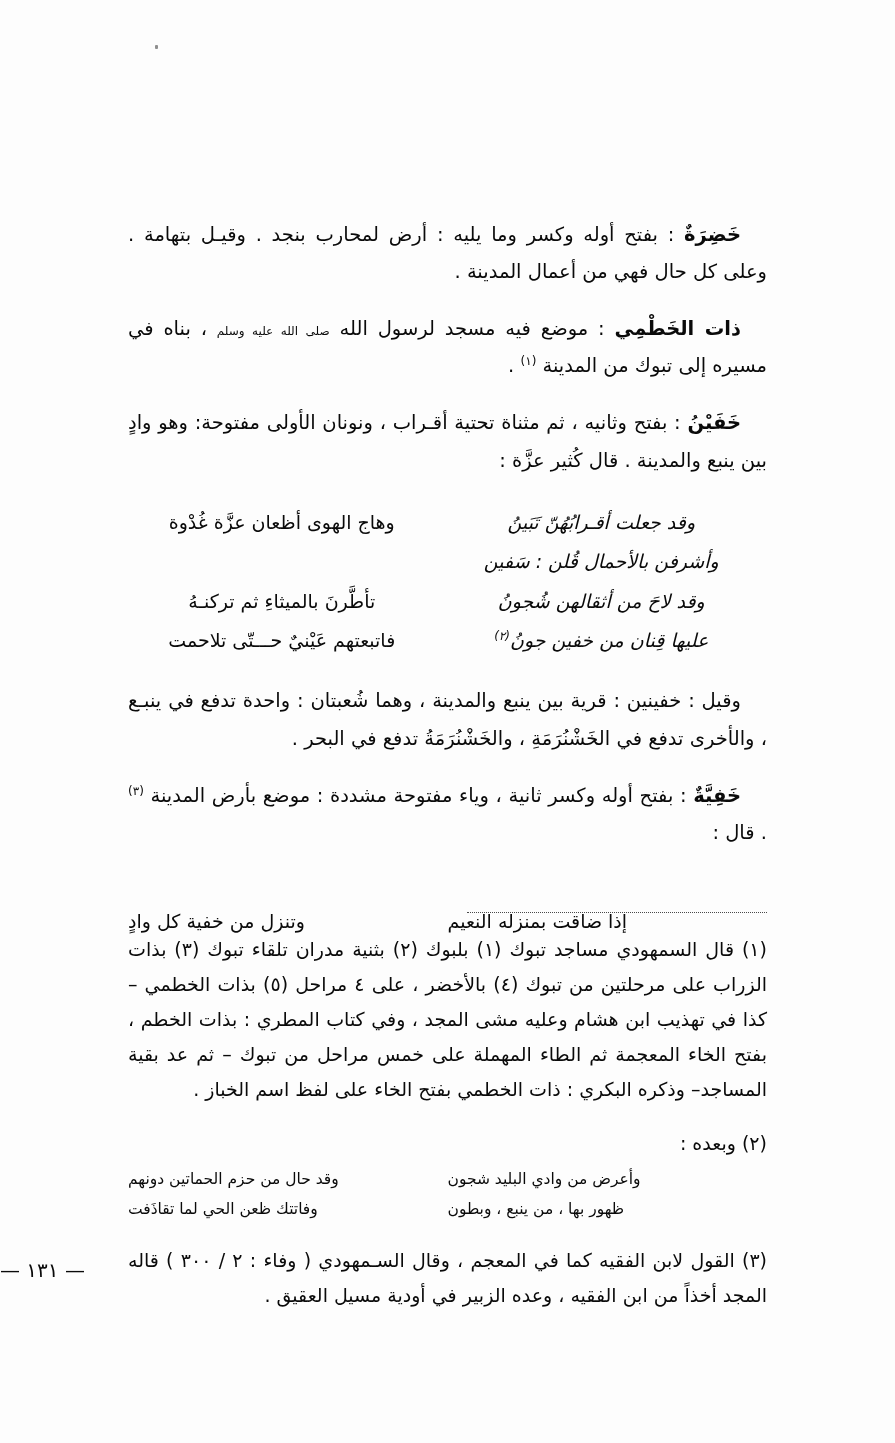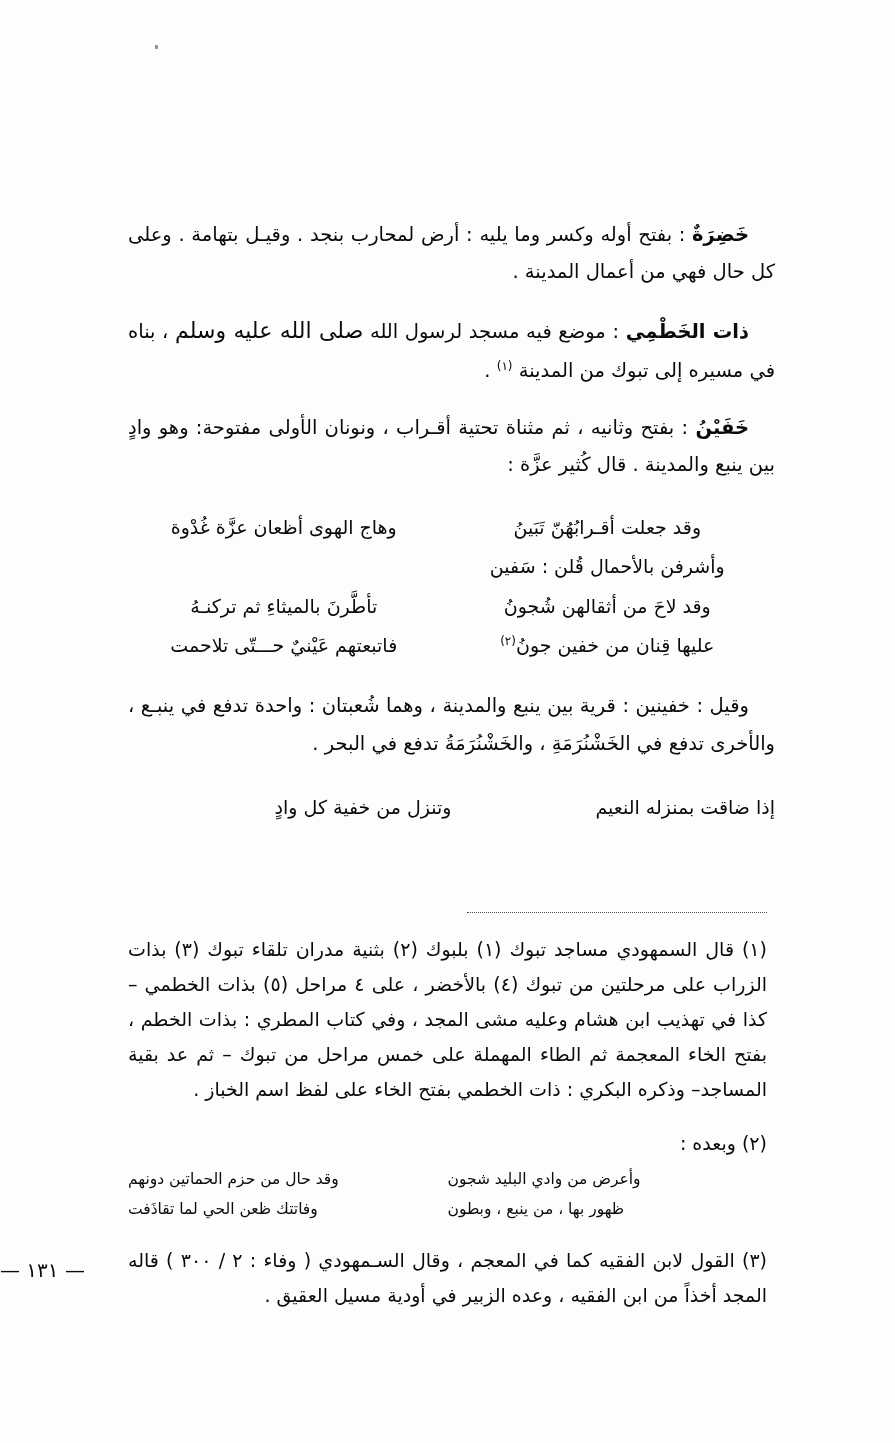--- a/index.html
+++ b/index.html
@@ -30,21 +30,21 @@
     top: 45px;
     width: 3px;
     height: 4px;
     background: #6a6a6a;
     border-radius: 1px;
     opacity: .75;
   }
 
   .content {
     position: absolute;
-    right: 120px;
+    right: 128px;
     left: 128px;
     top: 196px;
     direction: rtl;
     text-align: right;
   }
 
   
   .entry {
     margin-bottom: 19px;
     font-size: 19.5px;
@@ -58,21 +58,21 @@
   }
   .entry.indent {
     text-indent: 26px;
   }
   .fn-ref {
     font-size: 12px;
     vertical-align: super;
     font-weight: normal;
   }
   .salla {
-    font-size: 22px;
+    font-size: 12px;
   }
 
   
   .verses {
     margin: 24px 0 22px 0;
     font-size: 19px;
     line-height: 2.07;
   }
   .verse-row {
     display: flex;
@@ -84,32 +84,34 @@
     white-space: nowrap;
     overflow: visible;
   }
   .hemistich.first {
     text-align: center;
     padding-left: 6px;
   }
   .hemistich.second {
     text-align: center;
     padding-right: 6px;
+    font-style: italic;
   }
 
   .single-verse {
     margin: 26px 0 24px 0;
     font-size: 19px;
     line-height: 2;
     display: flex;
     flex-direction: row;
   }
   .single-verse .hemistich {
     flex: 0 0 50%;
-    text-align: right;
+    text-align: left;
+    margin-top: 24px;
   }
 
   
   .footnotes {
     position: absolute;
     right: 128px;
     left: 128px;
     top: 912px;
     direction: rtl;
     text-align: right;
@@ -195,20 +197,23 @@
       <div class="verse-row">
         <div class="hemistich second"><span>عليها قِنان من خفين جونُ</span><span class="fn-ref">(٢)</span></div>
         <div class="hemistich first">فاتبعتهم عَيْنيٌ حـــتّى تلاحمت</div>
       </div>
     </div>
 
     <p class="entry indent">
       <span>وقيل : خفينين : قرية بين ينبع والمدينة ، وهما شُعبتان : واحدة تدفع في ينبـع ، والأخرى تدفع في الخَشْنُرَمَةِ ، والخَشْنُرَمَةُ تدفع في البحر .</span>
     </p>
 
+    <p class="entry indent">
+      <span class="headword">خَفِيَّةٌ</span><span> : بفتح أوله وكسر ثانية ، وياء مفتوحة مشددة : موضع بأرض المدينة </span><span class="fn-ref">(٣)</span><span> . قال :</span>
+    </p>
 
     <div class="single-verse">
       <div class="hemistich">إذا ضاقت بمنزله النعيم</div>
       <div class="hemistich">وتنزل من خفية كل وادٍ</div>
     </div>
 
   </div>
 
   <div class="footnotes">
     <div class="fn-rule"></div>

